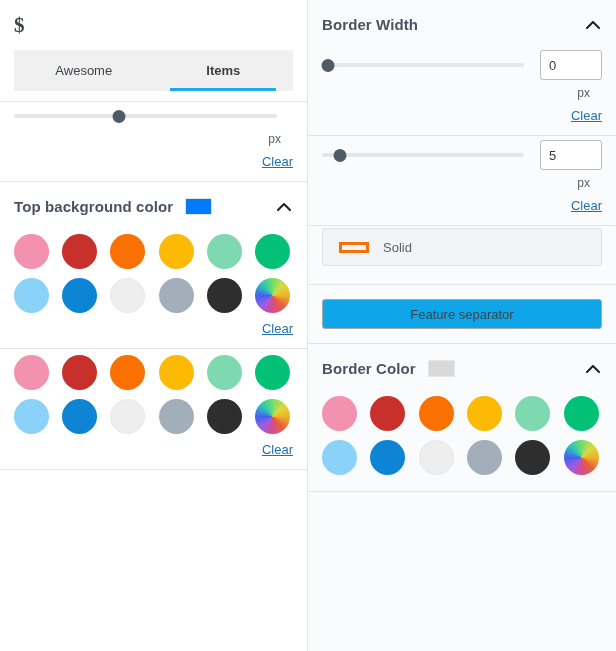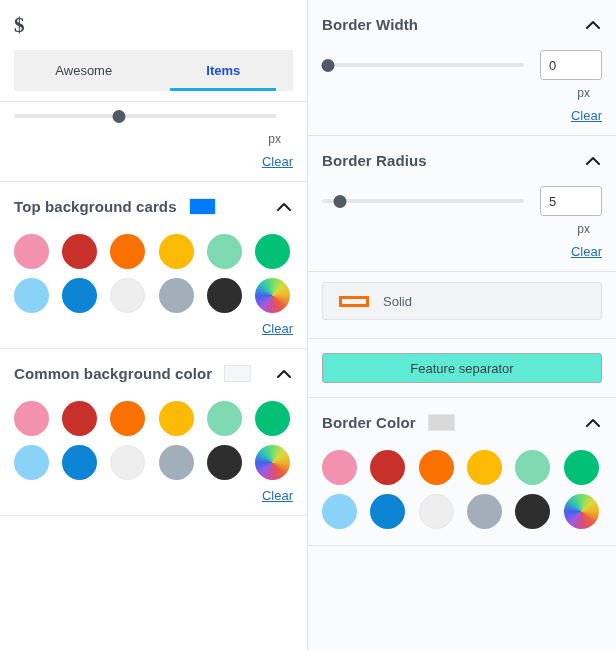--- a/index.html
+++ b/index.html
@@ -118,21 +118,21 @@
     align-items: center;
     justify-content: center;
     font-size: 13px;
     color: #3c434a;
     cursor: pointer;
     position: relative;
     box-sizing: border-box;
   }
   .tab.active {
     font-weight: 700;
-    color: #1d4ed8;
+    color: #404040;
     text-align: right;
   }
   .tab.active::after {
     content: "";
     position: absolute;
     left: 12%;
     right: 12%;
     bottom: -1px;
     height: 3px;
     background: #1badea;
@@ -231,21 +231,21 @@
 
   
   .style-item {
     display: flex;
     align-items: center;
     height: 38px;
     border: 1px solid #e0e2e4;
     border-radius: 3px;
     background: #f2f3f4;
     padding: 8px 16px;
-    margin-top: 10px;
+    margin-top: 2px;
     cursor: pointer;
     box-sizing: border-box;
   }
   .style-icon {
     width: 30px;
     height: 11px;
     box-sizing: border-box;
     margin-right: 14px;
     flex: none;
   }
@@ -261,21 +261,21 @@
   }
   .wide-button {
     display: flex;
     align-items: center;
     justify-content: center;
     width: 100%;
     height: 30px;
     box-sizing: border-box;
     border: 1px solid #a7aaad;
     border-radius: 3px;
-    background: #5eead4;
+    background: #0ea5e9;
     font-family: "Liberation Sans", sans-serif;
     font-size: 13px;
     color: #3c434a;
     cursor: pointer;
   }
   .spacer { flex: 1; }
   .col-left .spacer { background: #ffffff; }
   .col-right .spacer { background: #fafbfc; }
 </style>
 </head>
@@ -304,21 +304,21 @@
         </div>
       </div>
       <div class="unit-row">px</div>
       <div class="clear-row">
         <span class="clear-link">Clear</span>
       </div>
     </div>
 
     <div class="panel">
       <div class="panel-head">
-        <span class="panel-title">Top background cards</span>
+        <span class="panel-title">Top background color</span>
         <span class="panel-swatch" style="background:#007bfd"></span>
         <span class="chevron">
           <svg width="14" height="9" viewBox="0 0 14 9">
               <path d="M1 8 L7 2 L13 8" fill="none" stroke="#1e1e1e" stroke-width="2" stroke-linecap="round" stroke-linejoin="round"></path>
             </svg>
         </span>
       </div>
       <div class="color-grid">
         <span class="swatch" style="background:#f291b0"></span>
         <span class="swatch" style="background:#c8302b"></span>
@@ -332,29 +332,20 @@
         <span class="swatch" style="background:#a3aebb"></span>
         <span class="swatch" style="background:#2e2e2e"></span>
         <span class="swatch wheel"></span>
       </div>
       <div class="clear-row">
         <span class="clear-link">Clear</span>
       </div>
     </div>
 
     <div class="panel">
-      <div class="panel-head">
-        <span class="panel-title">Common background color</span>
-        <span class="panel-swatch" style="background:#f4f6f7"></span>
-        <span class="chevron">
-          <svg width="14" height="9" viewBox="0 0 14 9">
-              <path d="M1 8 L7 2 L13 8" fill="none" stroke="#1e1e1e" stroke-width="2" stroke-linecap="round" stroke-linejoin="round"></path>
-            </svg>
-        </span>
-      </div>
       <div class="color-grid">
         <span class="swatch" style="background:#f291b0"></span>
         <span class="swatch" style="background:#c8302b"></span>
         <span class="swatch" style="background:#fa7101"></span>
         <span class="swatch" style="background:#fcba05"></span>
         <span class="swatch" style="background:#7fd9b0"></span>
         <span class="swatch" style="background:#02c176"></span>
         <span class="swatch" style="background:#8ad2f7"></span>
         <span class="swatch" style="background:#0d84d4"></span>
         <span class="swatch bordered" style="background:#eeeeee"></span>
@@ -388,28 +379,20 @@
         </div>
         <input class="num-input" type="text" value="0" style="">
       </div>
       <div class="unit-row">px</div>
       <div class="clear-row">
         <span class="clear-link">Clear</span>
       </div>
     </div>
 
     <div class="panel">
-      <div class="panel-head">
-        <span class="panel-title">Border Radius</span>
-        <span class="chevron">
-          <svg width="14" height="9" viewBox="0 0 14 9">
-              <path d="M1 8 L7 2 L13 8" fill="none" stroke="#1e1e1e" stroke-width="2" stroke-linecap="round" stroke-linejoin="round"></path>
-            </svg>
-        </span>
-      </div>
       <div class="slider-row">
         <div class="slider">
           <div class="slider-track"></div>
           <div class="slider-thumb" style="left:9%"></div>
         </div>
         <input class="num-input" type="text" value="5" style="">
       </div>
       <div class="unit-row">px</div>
       <div class="clear-row">
         <span class="clear-link">Clear</span>

